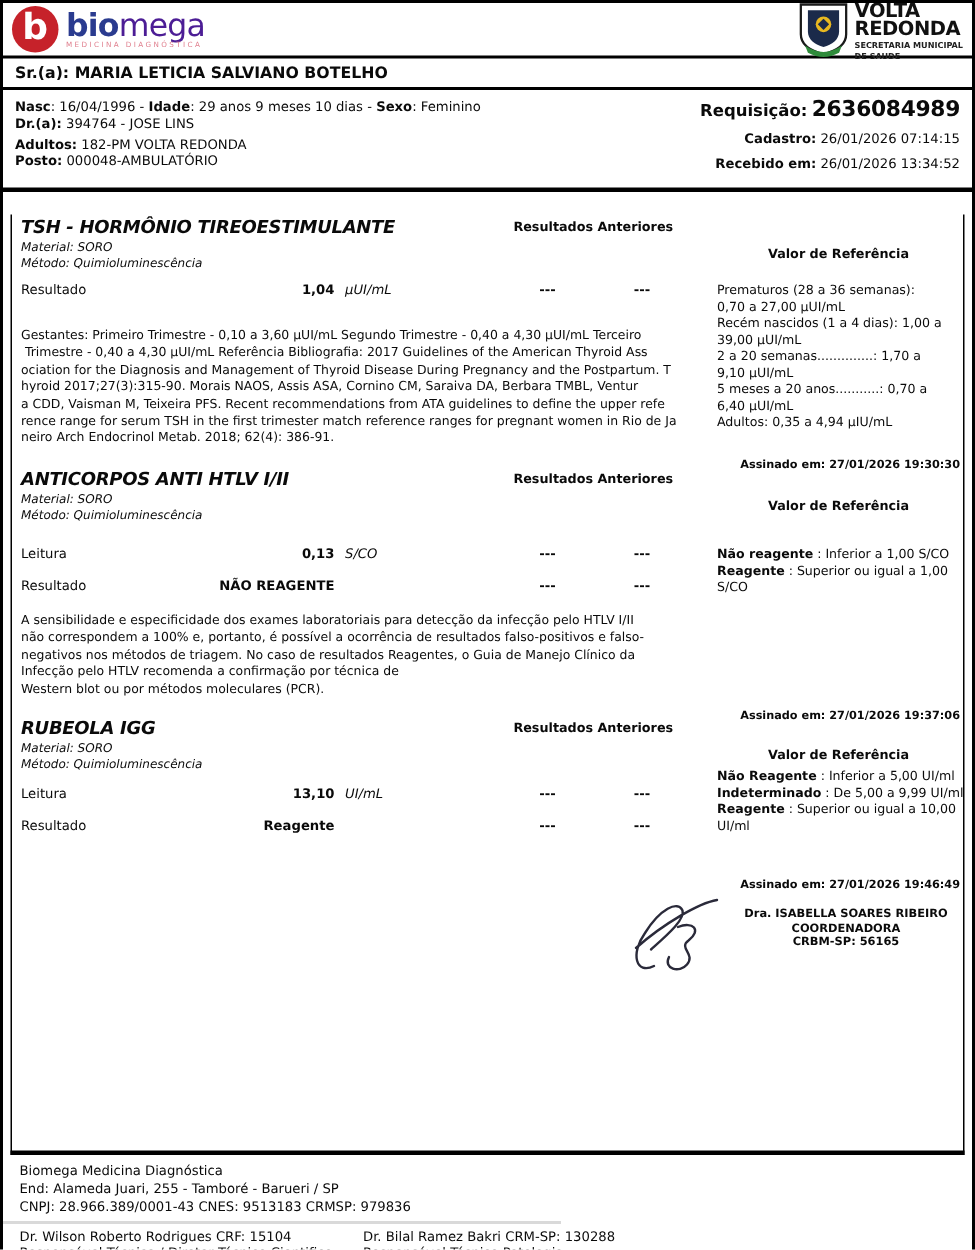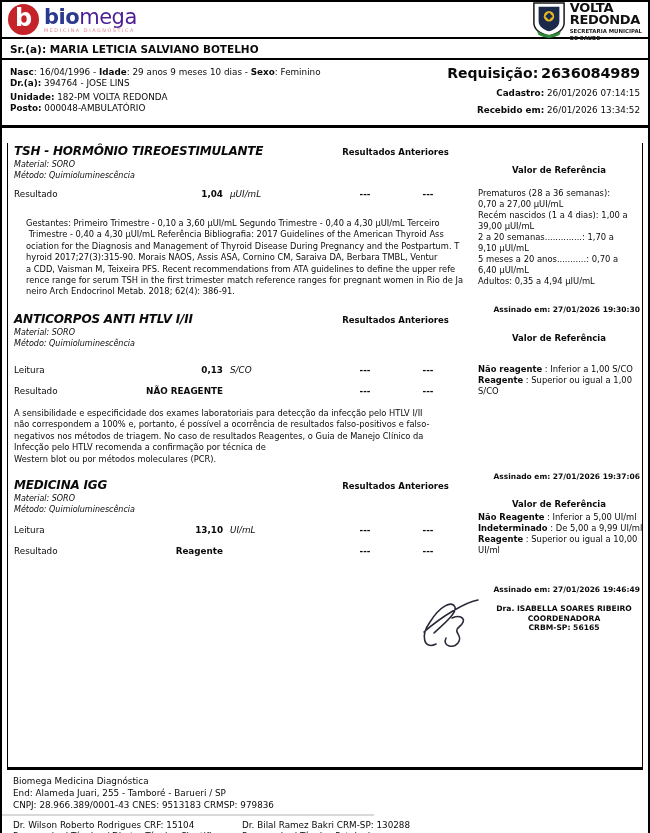--- a/index.html
+++ b/index.html
@@ -23,21 +23,21 @@
 
   
   .pbar { position:absolute; top:37px; left:0; right:0; height:21px; border-bottom:2px solid #000;
           font-weight:bold; font-size:10.5px; padding:4px 0 0 8px; }
 
   
   .pinfo { position:absolute; top:58px; left:0; right:0; height:68px; border-bottom:3px solid #000; font-size:8.8px; }
   .pi-left { position:absolute; left:8px; top:7px; line-height:11px; }
   .pi-left .grp2 { margin-top:3px; }
   .pi-right { position:absolute; right:8px; top:5px; text-align:right; }
-  .req-label { font-weight:bold; font-size:14px; }
+  .req-label { font-weight:bold; font-size:11px; }
   .req-value { font-weight:bold; font-size:14.5px; letter-spacing:-0.2px; }
   .pi-right .kv { margin-top:7px; }
   .pi-right .kv b { font-size:8.8px; }
 
   b.inl { font-weight:bold; }
 
   
   .results { position:absolute; top:141px; left:5px; right:5px; height:627px;
              border-left:1.5px solid #000; border-right:1.5px solid #000; border-bottom:3px solid #000; }
   .section { position:absolute; left:0; right:0; }
@@ -104,21 +104,21 @@
 
   <div class="pinfo">
     <div class="pi-left">
       <div>
         <b class="inl">Nasc</b><span>: 16/04/1996 - </span><b class="inl">Idade</b><span>: 29 anos 9 meses 10 dias  - </span><b class="inl">Sexo</b><span>: Feminino</span>
       </div>
       <div>
         <b class="inl">Dr.(a):</b><span> 394764 - JOSE LINS</span>
       </div>
       <div class="grp2">
-        <b class="inl">Unidade:</b><span> 182-PM VOLTA REDONDA</span>
+        <b class="inl">Adultos:</b><span> 182-PM VOLTA REDONDA</span>
       </div>
       <div>
         <b class="inl">Posto:</b><span> 000048-AMBULATÓRIO</span>
       </div>
     </div>
     <div class="pi-right">
       <div>
         <span class="req-label">Requisição:</span>
         <span class="req-value">2636084989</span>
       </div>
@@ -148,21 +148,21 @@
       </div>
       <div class="ref-block pre" style="top:44px;">Prematuros (28 a 36 semanas):
 0,70 a 27,00 µUI/mL
 Recém nascidos (1 a 4 dias): 1,00 a
 39,00 µUI/mL
 2 a 20 semanas..............: 1,70 a
 9,10 µUI/mL
 5 meses a 20 anos...........: 0,70 a
 6,40 µUI/mL
 Adultos: 0,35 a 4,94 µIU/mL</div>
-      <div class="note" style="top:74px;margin-left:12px;">Gestantes: Primeiro Trimestre - 0,10 a 3,60 µUI/mL Segundo Trimestre - 0,40 a 4,30 µUI/mL Terceiro
+      <div class="note" style="top:74px;">Gestantes: Primeiro Trimestre - 0,10 a 3,60 µUI/mL Segundo Trimestre - 0,40 a 4,30 µUI/mL Terceiro
  Trimestre - 0,40 a 4,30 µUI/mL Referência Bibliografia: 2017 Guidelines of the American Thyroid Ass
 ociation for the Diagnosis and Management of Thyroid Disease During Pregnancy and the Postpartum. T
 hyroid 2017;27(3):315-90. Morais NAOS, Assis ASA, Cornino CM, Saraiva DA, Berbara TMBL, Ventur
 a CDD, Vaisman M, Teixeira PFS. Recent recommendations from ATA guidelines to define the upper refe
 rence range for serum TSH in the first trimester match reference ranges for pregnant women in Rio de Ja
 neiro Arch Endocrinol Metab. 2018; 62(4): 386-91.</div>
       <div class="signed" style="top:161px;">Assinado em: 27/01/2026 19:30:30</div>
     </div>
 
     <div class="section" style="top:169px; height:166px;">
@@ -190,21 +190,21 @@
       </div>
       <div class="note" style="top:96px;">A sensibilidade e especificidade dos exames laboratoriais para detecção da infecção pelo HTLV I/II
 não correspondem a 100% e, portanto, é possível a ocorrência de resultados falso-positivos e falso-
 negativos nos métodos de triagem. No caso de resultados Reagentes, o Guia de Manejo Clínico da
 Infecção pelo HTLV recomenda a confirmação por técnica de
 Western blot ou por métodos moleculares (PCR).</div>
       <div class="signed" style="top:160px;">Assinado em: 27/01/2026 19:37:06</div>
     </div>
 
     <div class="section" style="top:335px; height:116px;">
-      <div class="s-title">MEDICINA IGG</div>
+      <div class="s-title">RUBEOLA IGG</div>
       <div class="s-mat"><span>Material:</span><span>  SORO</span></div>
       <div class="s-met"><span>Método:</span><span>  Quimioluminescência</span></div>
       <div class="col-prev">Resultados Anteriores</div>
       <div class="col-ref">Valor de Referência</div>
       <div class="row" style="top:47px;">
         <span class="lbl">Leitura</span>
         <span class="val">13,10</span>
         <span class="unit">UI/mL</span>
         <span class="d1">---</span>
         <span class="d2">---</span>

